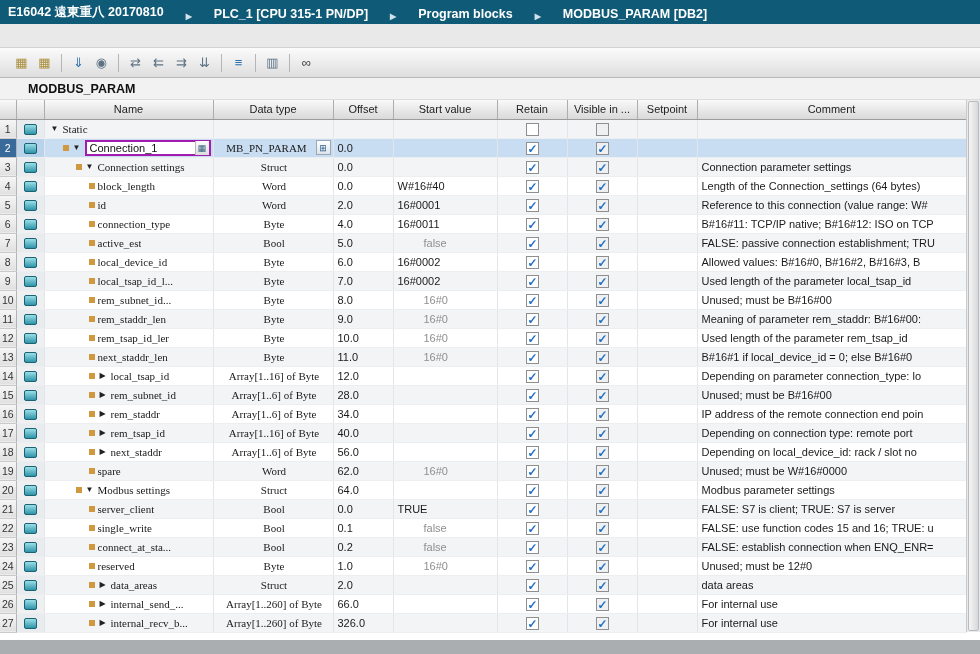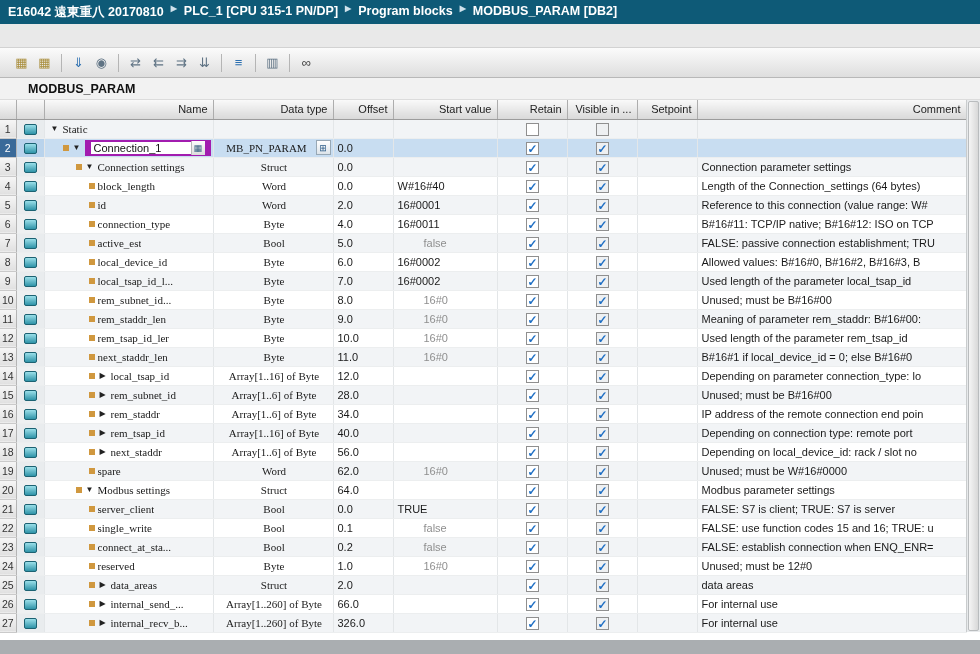--- a/index.html
+++ b/index.html
@@ -1,53 +1,53 @@
 <!DOCTYPE html>
 <html style="--topbar_bg: #0e5a77; --selection: #c8ddf1; --selection_num: #3a6a99; --check: #1f6fc4; --bullet: #d0983f; --element_icon: #2f93a8;"><head>
 <meta charset="utf-8">
 <style>
   * { margin:0; padding:0; box-sizing:border-box; }
   html,body { width:980px; height:654px; overflow:hidden; }
   body { font-family:"Liberation Sans", sans-serif; background:#fff; position:relative; }
 
   .topbar { height:24px; background:var(--topbar_bg,#0e5a77); color:#fff; display:flex; align-items:center; padding:0 8px; font-size:12.5px; font-weight:bold; }
-  .bc { display:flex; align-items:flex-start; gap:7px; white-space:nowrap; }
+  .bc { display:flex; align-items:flex-end; gap:22px; white-space:nowrap; }
   .bc-sep { color:#cfe2ec; font-size:8px; }
   .bc-item { cursor:default; }
 
   .menustrip { height:24px; background:#e9e9e9; border-bottom:1px solid #d2d2d2; }
 
   .toolbar { height:30px; background:linear-gradient(#fbfbfb,#dedede); border-bottom:1px solid #b8b8b8; display:flex; align-items:center; padding:0 10px; }
   .tbtn { width:23px; height:22px; display:flex; align-items:center; justify-content:center; border:1px solid transparent; border-radius:2px; font-size:13px; cursor:default; }
   .tsep { width:1px; height:18px; background:#b5b5b5; margin:0 5px; }
 
   .titlebar { height:22px; background:#f2f2f2; display:flex; align-items:center; padding-left:28px; font-size:12.5px; font-weight:bold; color:#111; border-bottom:1px solid #dcdcdc; }
 
   .grid-wrap { position:relative; height:532px; background:#fff; }
   table.grid { border-collapse:collapse; table-layout:fixed; width:966px; font-size:11px; }
-  thead th { height:19px; background:linear-gradient(#f9f9f9,#d9d9d9); border-right:1px solid #adadad; border-bottom:1px solid #9c9c9c; font-weight:normal; text-align:right; padding:0 5px; color:#222; white-space:nowrap; overflow:hidden; }
+  thead th { height:19px; background:linear-gradient(#f9f9f9,#d9d9d9); border-right:1px solid #adadad; border-bottom:1px solid #9c9c9c; font-weight:normal; text-align:center; padding:0 5px; color:#222; white-space:nowrap; overflow:hidden; }
   tbody td { height:19px; line-height:18px; border-right:1px solid #e3e6e8; border-bottom:1px solid #eceeef; padding:0 4px; white-space:nowrap; overflow:hidden; color:#1a1a1a; }
   tr.odd td { background:#f2f4f6; }
   td.c-num { background:linear-gradient(#f6f6f6,#e0e0e0); border-right:1px solid #b5b5b5; border-bottom:1px solid #cacaca; text-align:center; font-size:10.5px; color:#333; padding:0; }
   tr.odd td.c-num { background:linear-gradient(#f6f6f6,#e0e0e0); }
   td.c-icon { background:#eef0f1; padding:0; text-align:center; }
   tr.odd td.c-icon { background:#e9ecee; }
   tr.selected td { background:var(--selection,#c8ddf1); }
   tr.selected td.c-num { background:var(--selection_num,#3a6a99); color:#fff; }
   tr.selected td.c-icon { background:#b9d3ec; }
 
   .db-ico { display:inline-block; width:13px; height:11px; background:linear-gradient(#9adfe9,var(--element_icon,#2f93a8)); border:1px solid #1c6272; border-radius:2px; vertical-align:middle; }
 
   td.c-name { padding:0 2px; }
   .name-flex { display:flex; align-items:center; gap:3px; height:100%; }
   .indent { flex:none; height:1px; }
   .bullet { flex:none; width:6px; height:6px; background:var(--bullet,#d0983f); }
   .exp { flex:none; width:10px; font-size:8px; color:#222; text-align:center; }
   .nm { overflow:hidden;font-family:Liberation Serif, serif; }
-  .editwrap { flex:1; display:none; align-items:center; border:6px solid #a21caf; background:#fff; height:16px; min-width:0; }
+  .editwrap { flex:1; display:none; align-items:center; border:2px solid #a21caf; background:#fff; height:16px; min-width:0; }
   .name-input { border:none; outline:none; flex:1; min-width:0; font-family:"Liberation Sans",sans-serif; font-size:11px; padding:0 3px; background:#fff; color:#111; }
   .mini-btn { flex:none; width:14px; height:14px; background:linear-gradient(#fdfdfd,#dcdcdc); border-left:1px solid #b9b9b9; font-size:9px; display:flex; align-items:center; justify-content:center; color:#35607f; }
 
   td.c-type { padding:0 2px 0 4px;text-align:center; }
   .type-flex { display:flex; align-items:center; height:100%; }
   .type-flex .nm { flex:1; }
   .picker { display:none; flex:none; width:15px; height:15px; border:1px solid #98a8b5; background:linear-gradient(#ffffff,#dde4ea); font-size:9px; align-items:center; justify-content:center; color:#2a5a86; }
 
   .gray { color:#8f8f8f;padding-left:30px; }
 

